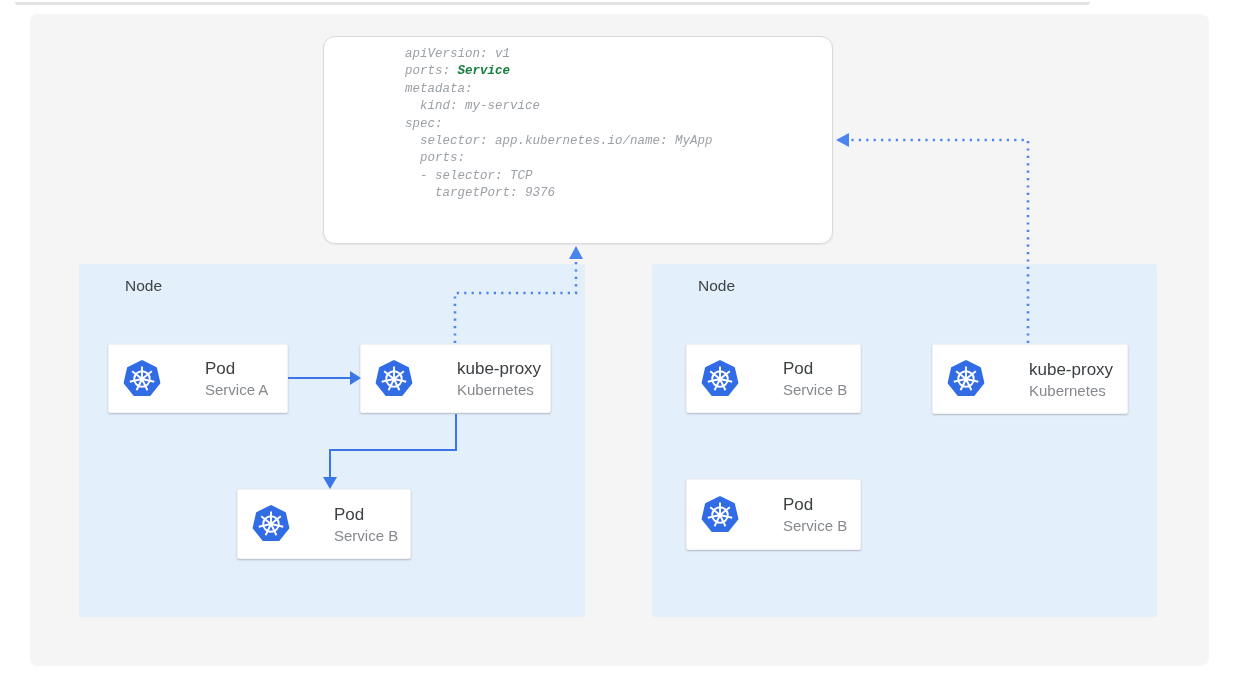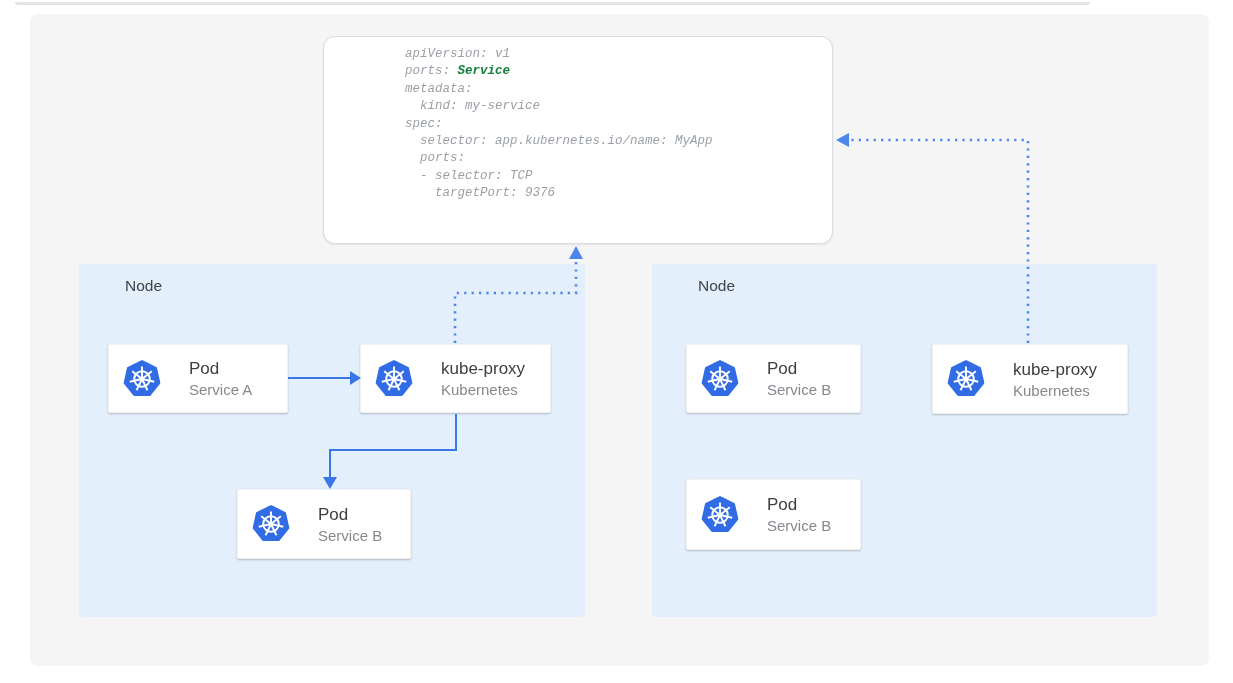--- a/index.html
+++ b/index.html
@@ -25,21 +25,21 @@
   .node{position:absolute;background:#e3effb;border-radius:3px;}
   .node-left{left:79px;top:264px;width:506px;height:353px;}
   .node-right{left:652px;top:264px;width:505px;height:353px;}
   .node-label{position:absolute;left:18px;top:13px;font-size:15.5px;color:#3f4447;margin-left:28px;}
 
   
   .card{position:absolute;background:#ffffff;border-radius:2px;
     border:1px solid rgba(0,0,0,0.05);box-shadow:0 1px 2px rgba(0,0,0,0.22);
     box-sizing:border-box;display:flex;align-items:center;padding-left:14px;}
   .k8s{width:38px;height:40px;flex:0 0 38px;}
-  .card-text{margin-left:28px;}
+  .card-text{margin-left:44px;}
   .card-title{font-size:17px;line-height:22px;color:#3c4043;}
   .card-subtitle{font-size:15px;line-height:19px;color:#85898e;}
 
   
   .c-pod-a   {left:29px; top:80px; width:180px;height:69px;}
   .c-kproxy-l{left:281px;top:80px; width:191px;height:69px;}
   .c-pod-b-l {left:158px;top:225px;width:174px;height:70px;}
   .c-pod-b-r1{left:34px; top:80px; width:175px;height:69px;}
   .c-kproxy-r{left:280px;top:80px; width:196px;height:70px;}
   .c-pod-b-r2{left:34px; top:215px;width:175px;height:71px;}

